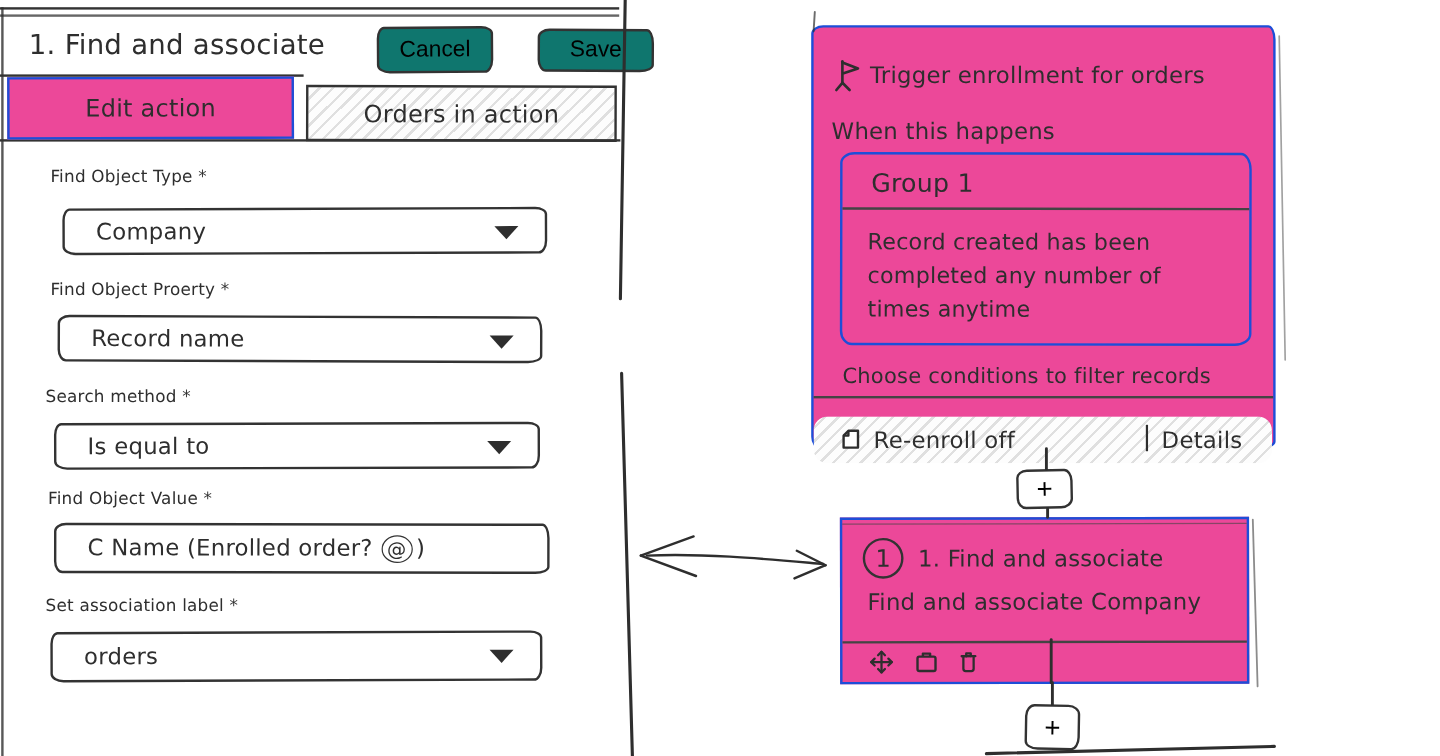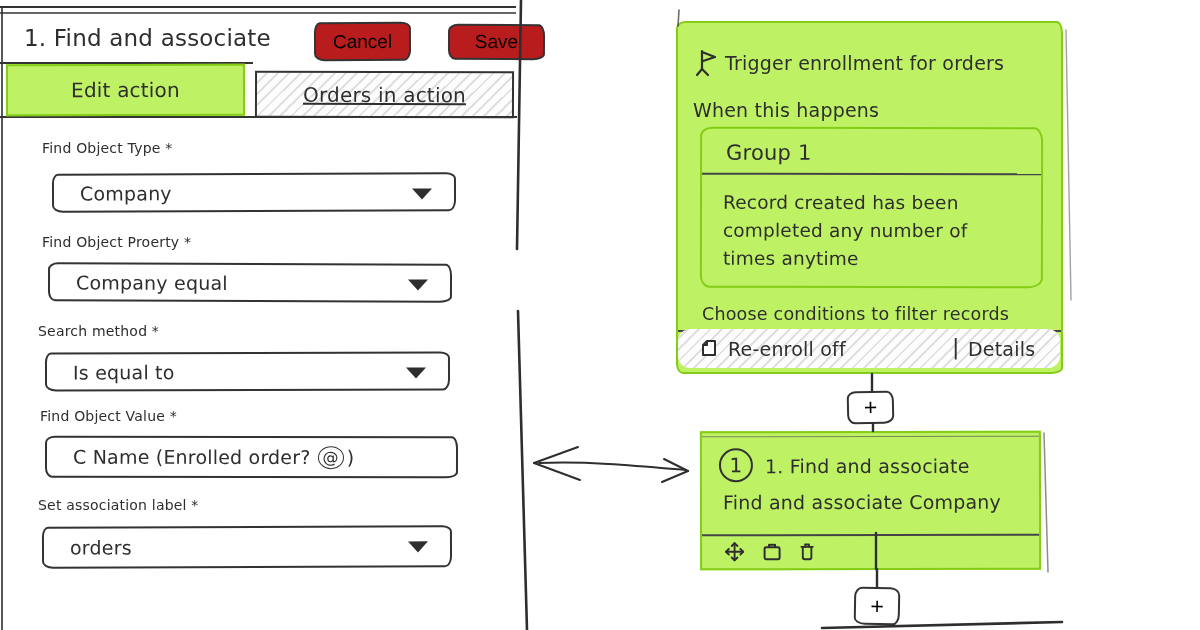--- a/index.html
+++ b/index.html
@@ -3,32 +3,32 @@
 <meta charset="utf-8">
 <style>
   html,body{margin:0;padding:0;}
   body{
     width:1200px;height:630px;position:relative;overflow:hidden;
     background:#ffffff;color:#2e2e2e;
     font-family:"DejaVu Sans", sans-serif;letter-spacing:.2px;
   }
   .abs{position:absolute;}
   .ink{background:#2e2e2e;}
-  .sketchbox{border:2px solid #84cc16;background:#bef264;}
+  .sketchbox{border:2px solid #1d4ed8;background:#ec4899;}
   .wob1{border-radius:6px 10px 7px 11px / 10px 6px 11px 7px;}
   .wob2{border-radius:10px 6px 12px 7px / 7px 12px 6px 10px;}
   .hatch{
     background-color:#fdfdfd;
     background-image:repeating-linear-gradient(135deg,
       rgba(120,120,120,0) 0 6px, rgba(120,120,120,.22) 6px 8px);
   }
   .label{font-size:14px;white-space:nowrap;}
   .btn{
     display:flex;align-items:center;justify-content:center;
-    font-size:19px;border:2px solid #333;background:#b91c1c;cursor:pointer;
+    font-size:19px;border:2px solid #333;background:#0f766e;cursor:pointer;
   }
   .tab{display:flex;align-items:center;justify-content:center;font-size:20px;}
   .field-box{
     border:2px solid #333;background:#fff;display:flex;align-items:center;
     font-size:19px;padding-left:26px;box-sizing:border-box;
   }
   .caret{
     position:absolute;right:22px;top:14px;width:0;height:0;
     border-left:10px solid transparent;border-right:10px solid transparent;
     border-top:11px solid #2e2e2e;
@@ -59,34 +59,34 @@
   </button>
   <button class="abs btn wob2" style="left:424px;top:24px;width:97px;height:36px;transform:rotate(.3deg);margin-left:24px;">
     <span>Save</span>
   </button>
 
   <div class="hline" style="left:0;top:62px;width:253px;height:2px;"></div>
 
   <div class="abs tab sketchbox z2" style="left:6px;top:64px;width:239px;height:52px;box-sizing:border-box;transform:rotate(-.15deg);text-align:right;">
     <span>Edit action</span>
   </div>
-  <div class="abs tab hatch" style="left:255px;top:71px;width:259px;height:47px;border:2px solid #333;box-sizing:border-box;transform:rotate(.15deg);text-decoration:underline;">
+  <div class="abs tab hatch" style="left:255px;top:71px;width:259px;height:47px;border:2px solid #333;box-sizing:border-box;transform:rotate(.15deg);">
     <span>Orders in action</span>
   </div>
   <div class="hline" style="left:0;top:116px;width:517px;height:2px;"></div>
 
   <div class="abs label" style="left:42px;top:140px;">Find Object Type *</div>
   <div class="abs field-box wob1" style="left:52px;top:173px;width:404px;height:39px;transform:rotate(-.2deg);">
     <span>Company</span>
     <span class="caret"></span>
   </div>
 
   <div class="abs label" style="left:42px;top:234px;">Find Object Proerty *</div>
   <div class="abs field-box wob2" style="left:48px;top:263px;width:404px;height:39px;transform:rotate(.2deg);">
-    <span>Company equal</span>
+    <span>Record name</span>
     <span class="caret"></span>
   </div>
 
   <div class="abs label" style="left:38px;top:323px;">Search method *</div>
   <div class="abs field-box wob1" style="left:45px;top:352px;width:405px;height:39px;transform:rotate(-.15deg);">
     <span>Is equal to</span>
     <span class="caret"></span>
   </div>
 
   <div class="abs field-box wob2" style="left:45px;top:436px;width:413px;height:42px;transform:rotate(.1deg);">
@@ -117,21 +117,21 @@
   <div class="abs sketchbox" style="left:22px;top:104px;width:343px;height:161px;border-radius:12px 9px 14px 10px/9px 14px 10px 12px;transform:rotate(.1deg);box-sizing:border-box;">
     <div class="abs" style="left:24px;top:12px;font-size:21px;">Group 1</div>
     <div class="card-divider" style="top:44px;"></div>
     <div class="abs" style="left:21px;top:60px;width:302px;font-size:18.5px;line-height:28px;">Record created has been completed any number of times anytime</div>
   </div>
 
   <div class="abs" style="left:24px;top:281px;font-size:17.5px;white-space:nowrap;">Choose conditions to filter records</div>
 
   <div class="card-divider" style="top:307px;height:2px;"></div>
 
-  <div class="abs hatch" style="left:0;top:306px;width:382px;height:39px;border-radius:12px;">
+  <div class="abs hatch" style="left:0;top:324px;width:382px;height:39px;border-radius:12px;">
     <svg class="icon abs" viewBox="0 0 18 20" style="left:22px;top:9px;width:18px;height:20px;" fill="#fff" stroke="#2e2e2e" stroke-width="2" stroke-linejoin="round">
       <path d="M3,7 L7,3 H15 V17 H3 Z"></path>
         <path d="M7,3 V7 H3" fill="none"></path>
     </svg>
     <span class="abs" style="left:50px;top:9px;font-size:19px;white-space:nowrap;">Re-enroll off</span>
     <span class="abs" style="left:274px;top:5px;font-size:22px;">|</span>
     <span class="abs" style="left:290px;top:9px;font-size:19px;cursor:pointer;">Details</span>
   </div>
 </div>
 

